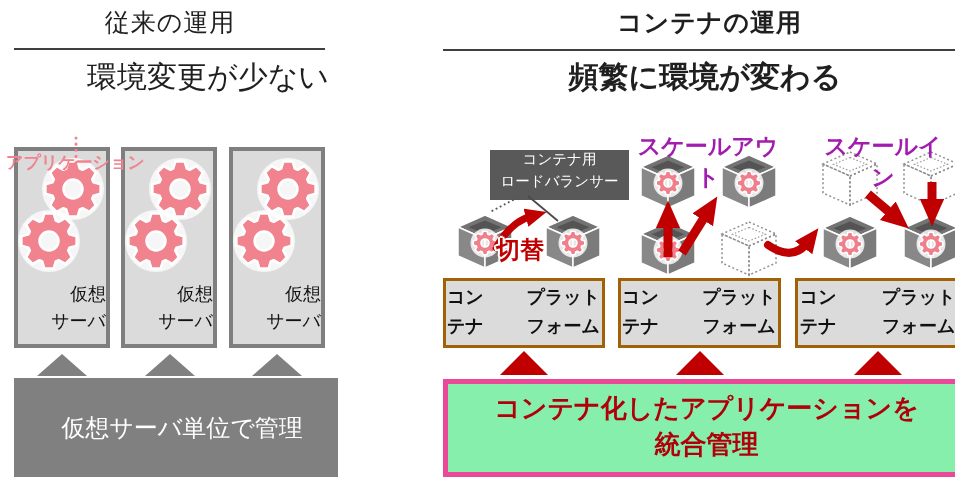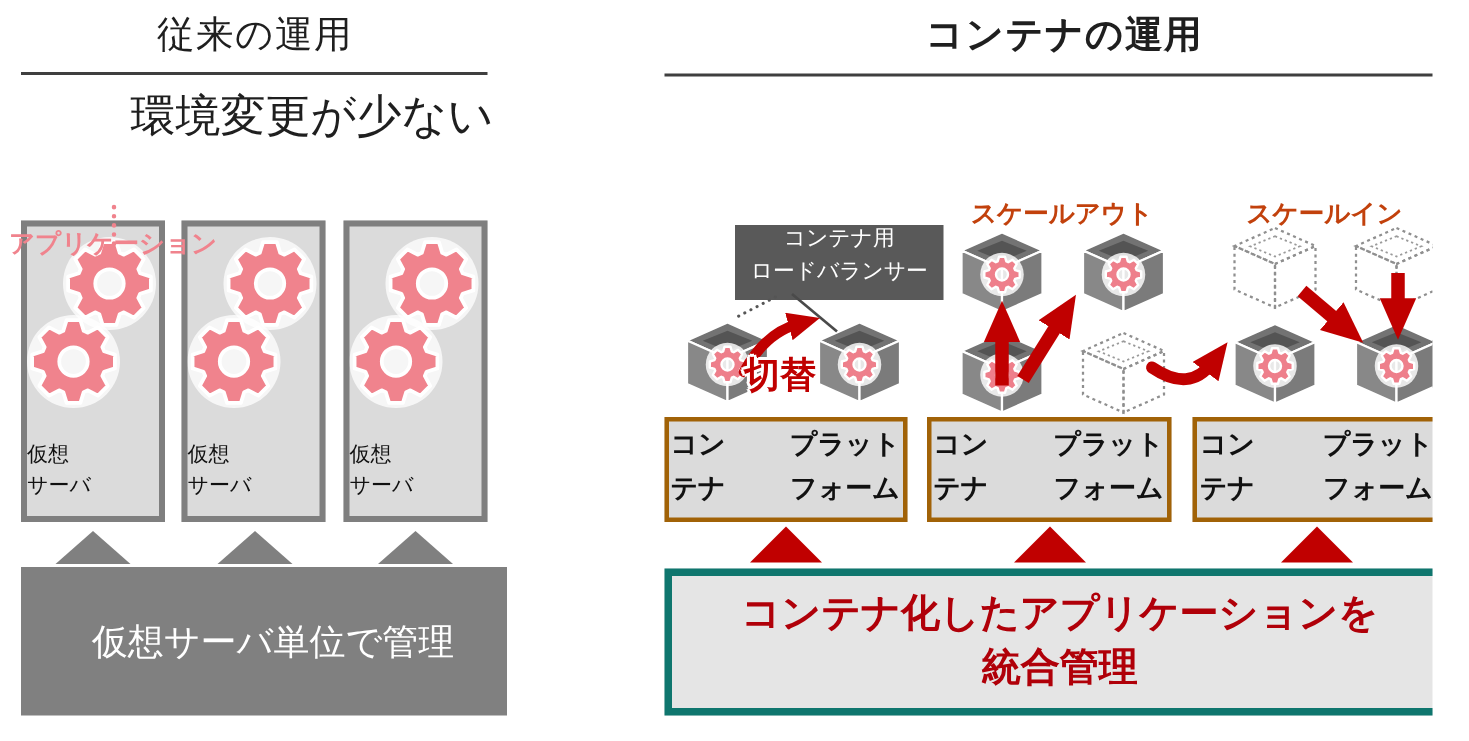--- a/index.html
+++ b/index.html
@@ -12,43 +12,43 @@
   .h-title{top:6px;text-align:center;font-size:25px;color:#1f1f1f;letter-spacing:1px;z-index:5;}
   .h-rule{height:2px;background:#3f3f3f;z-index:5;}
   .h-sub{top:57px;text-align:center;font-size:30px;color:#1f1f1f;z-index:5;}
   .bold{font-weight:bold;}
 
   
   .app-label{left:6px;top:115px;font-size:17px;font-weight:bold;color:#F0838D;z-index:40;margin-top:36px;}
   .vm-box{top:147px;width:88px;height:193px;background:#DBDBDB;border:4px solid #7F7F7F;z-index:10;}
   .vm-gears{position:absolute;left:0;top:4px;}
   .gearfill{fill:#F0838D;stroke:#fff;stroke-width:2.5;stroke-linejoin:round;}
-  .vm-label{position:absolute;bottom:8px;width:100%;text-align:left;font-size:14px;
+  .vm-label{position:absolute;bottom:8px;width:100%;text-align:right;font-size:18px;
             color:#111;line-height:1.5;margin-top:36px;}
   .tri-gray{width:0;height:0;border-left:25px solid transparent;border-right:25px solid transparent;
             border-bottom:22px solid #808080;top:354px;z-index:10;}
   .l-bar{left:14px;top:378px;width:312px;height:99px;background:#808080;color:#fff;font-size:24px;
          display:flex;align-items:center;justify-content:center;z-index:10;padding-left:12px;}
 
   
   .lb-box{left:458px;top:150px;width:139px;height:50px;background:#595959;color:#fff;
           font-size:14.5px;line-height:1.5;display:flex;flex-direction:column;align-items:center;
           text-align:center;z-index:10;margin-left:32px;}
-  .scale-label{top:131px;text-align:center;font-size:17px;font-weight:bold;color:#c2410c;z-index:40;}
+  .scale-label{top:131px;text-align:center;font-size:23px;font-weight:bold;color:#a21caf;z-index:40;}
   .switch-label{left:496px;top:234px;font-size:24px;font-weight:bold;color:#C00000;z-index:40;
     text-shadow:-2px 0 #fff,2px 0 #fff,0 -2px #fff,0 2px #fff,-1.5px -1.5px #fff,
                  1.5px 1.5px #fff,-1.5px 1.5px #fff,1.5px -1.5px #fff;}
   .cbox{position:absolute;width:60px;height:58px;z-index:20;}
   .platform{top:278px;height:64px;background:#DBDBDB;border:3px solid #a16207;
             display:flex;flex-direction:row;align-items:center;justify-content:center;
             text-align:center;font-size:18px;font-weight:bold;color:#111;line-height:1.6;z-index:10;gap:40px;}
   .tri-red{width:0;height:0;border-left:24px solid transparent;border-right:24px solid transparent;
            border-bottom:24px solid #C00000;top:351px;z-index:10;}
-  .r-box{left:443px;top:379px;width:527px;height:98px;box-sizing:border-box;border:5px solid #0f766e;
-         background:#e5e5e5;color:#B00009;font-weight:bold;font-size:26px;line-height:1.4;
+  .r-box{left:443px;top:379px;width:527px;height:98px;box-sizing:border-box;border:5px solid #ec4899;
+         background:#86efac;color:#B00009;font-weight:bold;font-size:26px;line-height:1.4;
          display:flex;flex-direction:column;align-items:center;justify-content:center;
          text-align:center;z-index:10;}
 
   .overlay{position:absolute;left:0;top:0;z-index:30;pointer-events:none;}
   .defs-holder{position:absolute;width:0;height:0;}
 </style>
 </head>
 <body>
 
 <div class="canvas">
@@ -116,20 +116,21 @@
   </div>
 
   <div class="abs tri-gray" style="left:37px;"></div>
   <div class="abs tri-gray" style="left:145px;"></div>
   <div class="abs tri-gray" style="left:252px;"></div>
 
   <div class="abs l-bar">仮想サーバ単位で管理</div>
 
   <div class="abs h-title bold" style="left:440px;width:539px;">コンテナの運用</div>
   <div class="abs h-rule" style="left:443px;top:49px;width:520px;"></div>
+  <div class="abs h-sub bold" style="left:440px;width:530px;">頻繁に環境が変わる</div>
 
   <div class="abs lb-box">
     <span>コンテナ用</span>
     <span>ロードバランサー</span>
   </div>
 
   <div class="abs scale-label" style="left:628px;width:160px;">スケールアウト</div>
   <div class="abs scale-label" style="left:813px;width:140px;">スケールイン</div>
   <div class="abs switch-label">切替</div>
 

